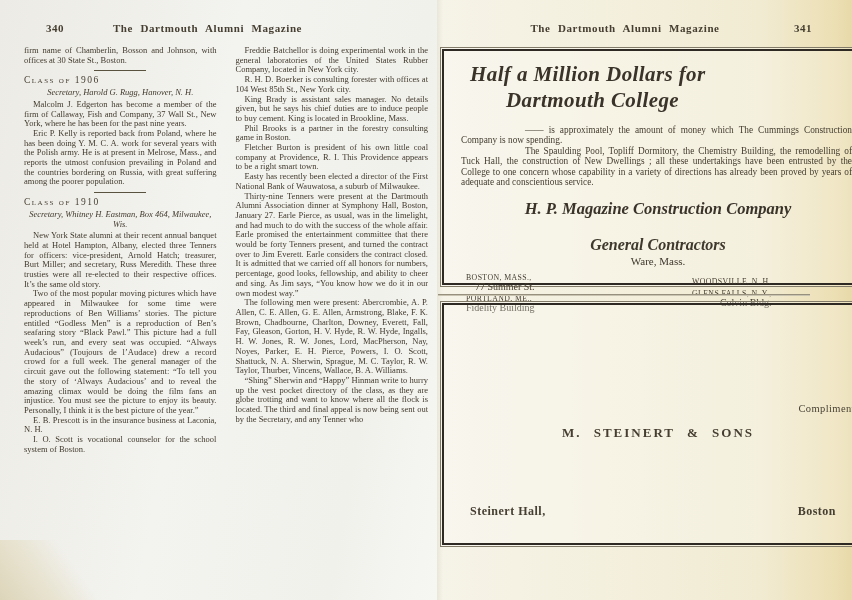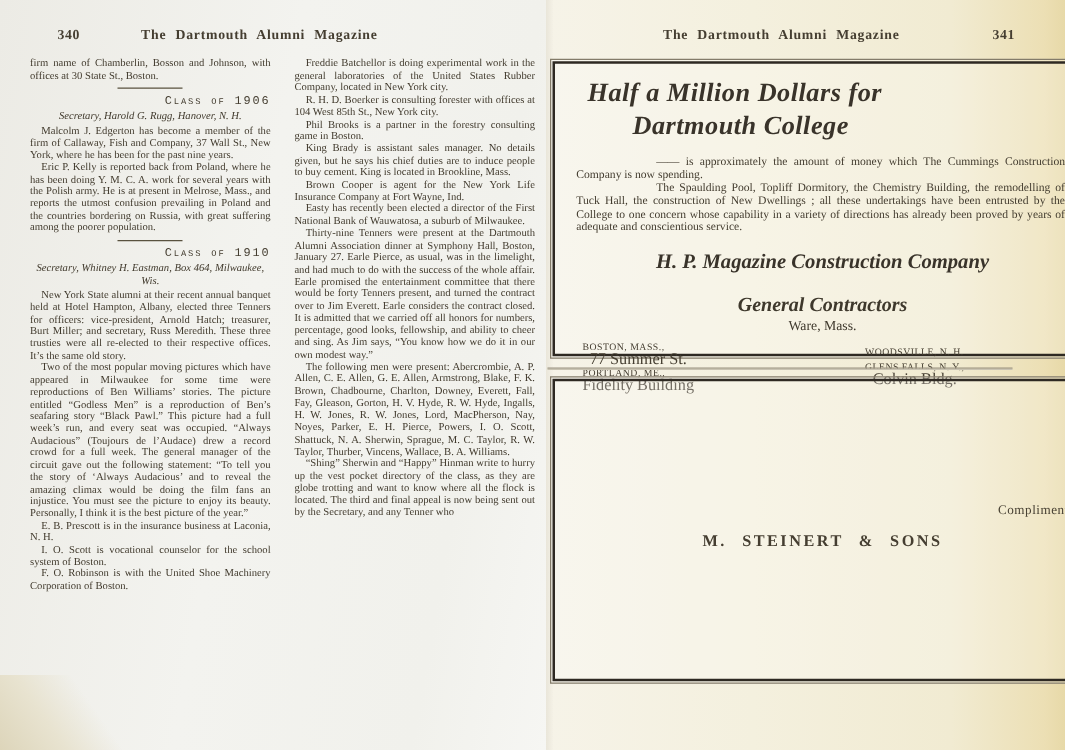--- a/index.html
+++ b/index.html
@@ -35,21 +35,21 @@
   .pagenum { position:absolute; top:0; letter-spacing:0.5px; color:#453e31; }
   .pagenum.n340 { left:46px; }
   .pagenum.n341 { left:357px; }
 
   
   .cols { position:absolute; top:46px; left:24px; right:9px; display:flex; gap:19px; }
   .col { width:195px; font-size:8.5px; line-height:9.7px; text-align:justify; color:#413a2d; }
   .col p { text-indent:9px; }
   .col p.noindent { text-indent:0; }
   .secrule { width:52px; border-top:1px solid #59523f; margin:5px auto 5px; height:0; }
-  .class-heading { text-align:right; font-variant:small-caps; font-size:9.5px; letter-spacing:1.5px; margin-bottom:2px; color:#453e31;font-family:Liberation Mono, monospace; }
+  .class-heading { text-align:left; font-variant:small-caps; font-size:9.5px; letter-spacing:1.5px; margin-bottom:2px; color:#453e31; }
   .secretary { text-indent:0 !important; text-align:center; font-style:italic; margin-bottom:2px; }
 
   
   .adbox { position:absolute; left:3px; width:436px; border:1px solid #837b69; padding:1px; background:rgba(255,255,255,0.25); }
   .box-inner { position:relative; width:100%; height:100%; border:2px solid #2e2922; }
   .box1 { top:47px; height:240px; }
   .box2 { top:301px; height:246px; }
   .ad-divider { position:absolute; left:1px; top:294px; width:372px; height:2px;
     border-top:1px solid #97907e; border-bottom:1px solid #c9c3b2; }
 
@@ -60,21 +60,21 @@
   .ad-para.first { margin-top:12px; }
   .company { text-align:center; font-style:italic; font-weight:bold; font-size:16.5px; margin-top:12px; color:#39332a; }
   .contractors { text-align:center; font-style:italic; font-weight:bold; font-size:16px; margin-top:17px; }
   .ware { text-align:center; font-size:11px; margin-top:1px; }
   .offices { position:relative; margin-top:6px; height:42px; font-size:7.8px; line-height:9px; color:#453e31;padding-left:16px; }
   .office-col { position:absolute; top:0; }
   .office-col.ol { left:22px; }
   .office-col.or { left:248px; top:4px; }
   .office { margin-bottom:3px; }
   .office .city { letter-spacing:0.4px; }
-  .office .addr { text-align:center; font-size:13px; }
+  .office .addr { text-align:right; font-size:10px; }
 
   .compliments { text-align:right; font-size:10.5px; margin-top:98px; letter-spacing:0.4px; color:#494234; }
   .steinert-name { text-align:center; font-size:13px; font-weight:bold; letter-spacing:2px; word-spacing:7px; margin-top:11px; color:#453e31; }
   .steinert-bottom { position:absolute; left:26px; right:36px; bottom:24px; display:flex; justify-content:space-between; font-size:12px; font-weight:bold; letter-spacing:0.5px; color:#453e31; }
 </style>
 </head>
 <body>
 
 <div class="scan">
 
@@ -93,29 +93,28 @@
         <p class="secretary">Secretary, Harold G. Rugg, Hanover, N. H.</p>
         <p>Malcolm J. Edgerton has become a member of the firm of Callaway, Fish and Company, 37 Wall St., New York, where he has been for the past nine years.</p>
         <p>Eric P. Kelly is reported back from Poland, where he has been doing Y. M. C. A. work for several years with the Polish army. He is at present in Melrose, Mass., and reports the utmost confusion prevailing in Poland and the countries bordering on Russia, with great suffering among the poorer population.</p>
         <div class="secrule"></div>
         <div class="class-heading">Class of 1910</div>
         <p class="secretary">Secretary, Whitney H. Eastman, Box 464, Milwaukee, Wis.</p>
         <p>New York State alumni at their recent annual banquet held at Hotel Hampton, Albany, elected three Tenners for officers: vice-president, Arnold Hatch; treasurer, Burt Miller; and secretary, Russ Meredith. These three trusties were all re-elected to their respective offices. It’s the same old story.</p>
         <p>Two of the most popular moving pictures which have appeared in Milwaukee for some time were reproductions of Ben Williams’ stories. The picture entitled “Godless Men” is a reproduction of Ben’s seafaring story “Black Pawl.” This picture had a full week’s run, and every seat was occupied. “Always Audacious” (Toujours de l’Audace) drew a record crowd for a full week. The general manager of the circuit gave out the following statement: “To tell you the story of ‘Always Audacious’ and to reveal the amazing climax would be doing the film fans an injustice. You must see the picture to enjoy its beauty. Personally, I think it is the best picture of the year.”</p>
         <p>E. B. Prescott is in the insurance business at Laconia, N. H.</p>
         <p>I. O. Scott is vocational counselor for the school system of Boston.</p>
-        <p>F. O. Robinson is with the United Shoe Machinery Corporation of Boston.</p>
       </div>
 
       <div class="col">
         <p>Freddie Batchellor is doing experimental work in the general laboratories of the United States Rubber Company, located in New York city.</p>
         <p>R. H. D. Boerker is consulting forester with offices at 104 West 85th St., New York city.</p>
+        <p>King Brady is assistant sales manager. No details given, but he says his chief duties are to induce people to buy cement. King is located in Brookline, Mass.</p>
         <p>Phil Brooks is a partner in the forestry consulting game in Boston.</p>
-        <p>King Brady is assistant sales manager. No details given, but he says his chief duties are to induce people to buy cement. King is located in Brookline, Mass.</p>
-        <p>Brown Cooper is agent for the New York Life Insurance Company at Fort Wayne, Ind.</p>
+        <p>Fletcher Burton is president of his own little coal company at Providence, R. I. This Providence appears to be a right smart town.</p>
         <p>Easty has recently been elected a director of the First National Bank of Wauwatosa, a suburb of Milwaukee.</p>
         <p>Thirty-nine Tenners were present at the Dartmouth Alumni Association dinner at Symphony Hall, Boston, January 27. Earle Pierce, as usual, was in the limelight, and had much to do with the success of the whole affair. Earle promised the entertainment committee that there would be forty Tenners present, and turned the contract over to Jim Everett. Earle considers the contract closed. It is admitted that we carried off all honors for numbers, percentage, good looks, fellowship, and ability to cheer and sing. As Jim says, “You know how we do it in our own modest way.”</p>
         <p>The following men were present: Abercrombie, A. P. Allen, C. E. Allen, G. E. Allen, Armstrong, Blake, F. K. Brown, Chadbourne, Charlton, Downey, Everett, Fall, Fay, Gleason, Gorton, H. V. Hyde, R. W. Hyde, Ingalls, H. W. Jones, R. W. Jones, Lord, MacPherson, Nay, Noyes, Parker, E. H. Pierce, Powers, I. O. Scott, Shattuck, N. A. Sherwin, Sprague, M. C. Taylor, R. W. Taylor, Thurber, Vincens, Wallace, B. A. Williams.</p>
         <p>“Shing” Sherwin and “Happy” Hinman write to hurry up the vest pocket directory of the class, as they are globe trotting and want to know where all the flock is located. The third and final appeal is now being sent out by the Secretary, and any Tenner who</p>
       </div>
     </div>
   </div>
 
   <div class="page page-right">
     <div class="pagehead">
@@ -155,17 +154,21 @@
         </div>
       </div>
     </div>
 
     <div class="ad-divider"></div>
 
     <div class="adbox box2">
       <div class="box-inner">
         <div class="compliments">Compliments of</div>
         <div class="steinert-name">M. STEINERT &amp; SONS</div>
+        <div class="steinert-bottom">
+          <span>Steinert Hall,</span>
+          <span>Boston</span>
+        </div>
       </div>
     </div>
   </div>
 
 </div>
 
 </body></html>

